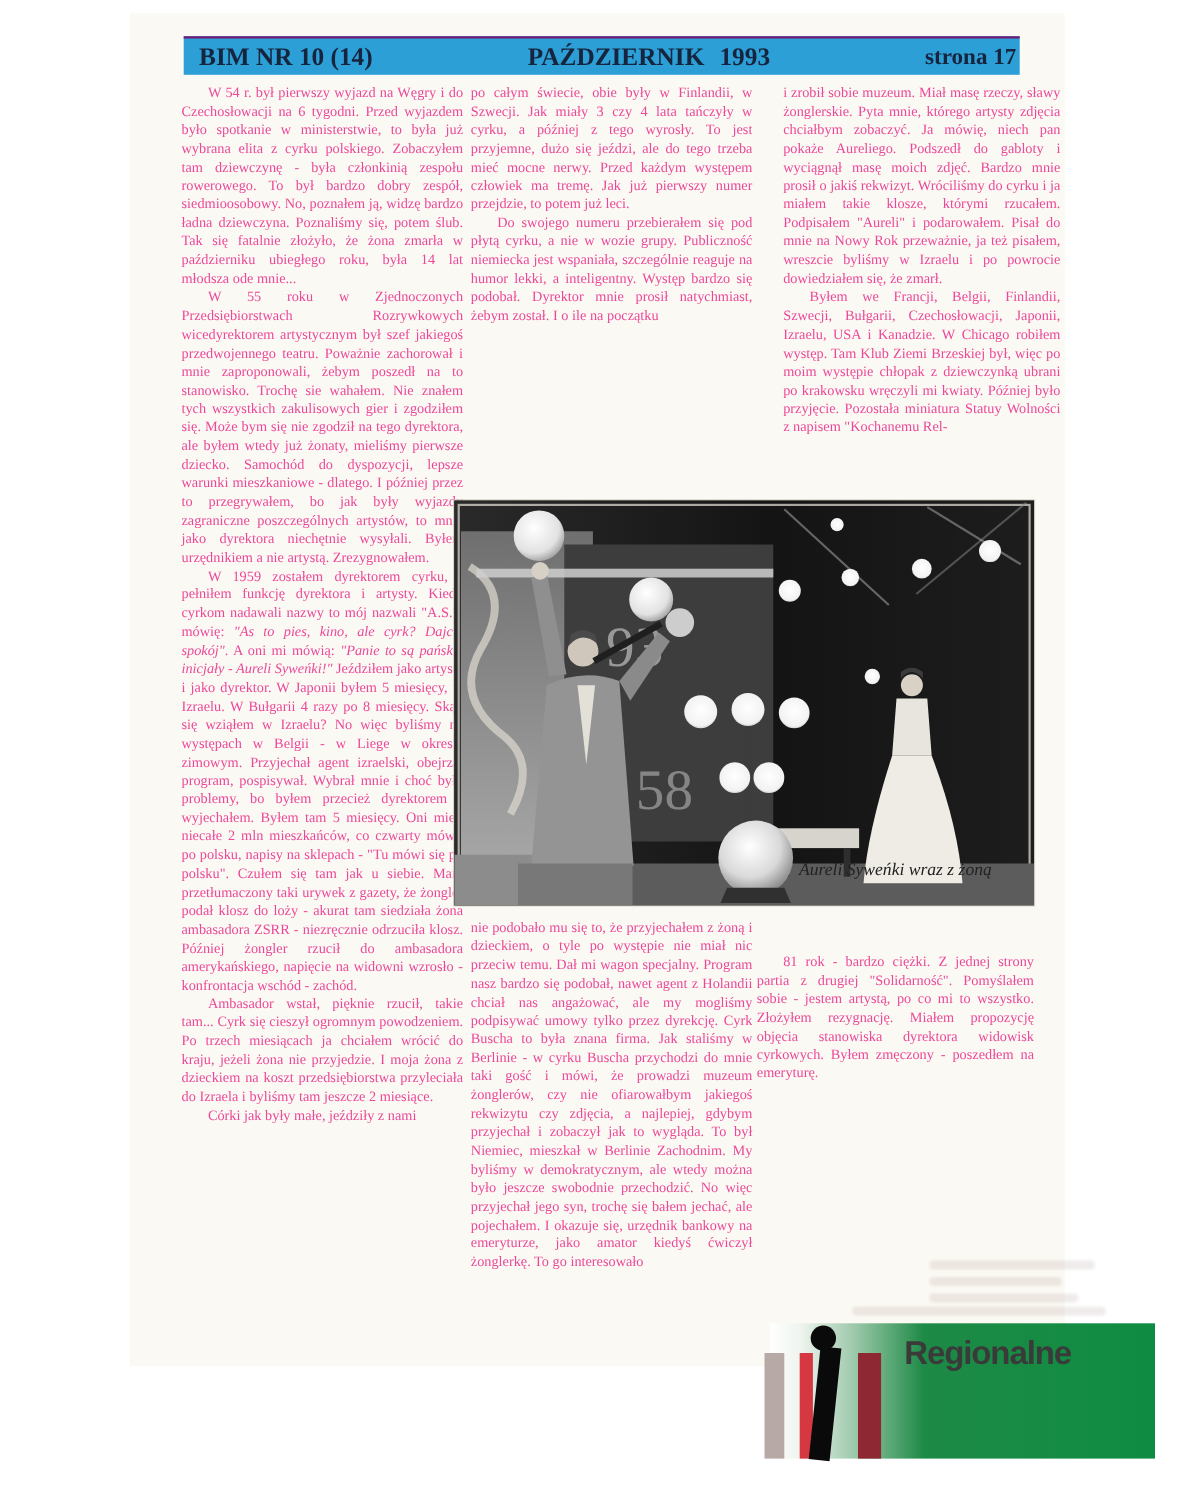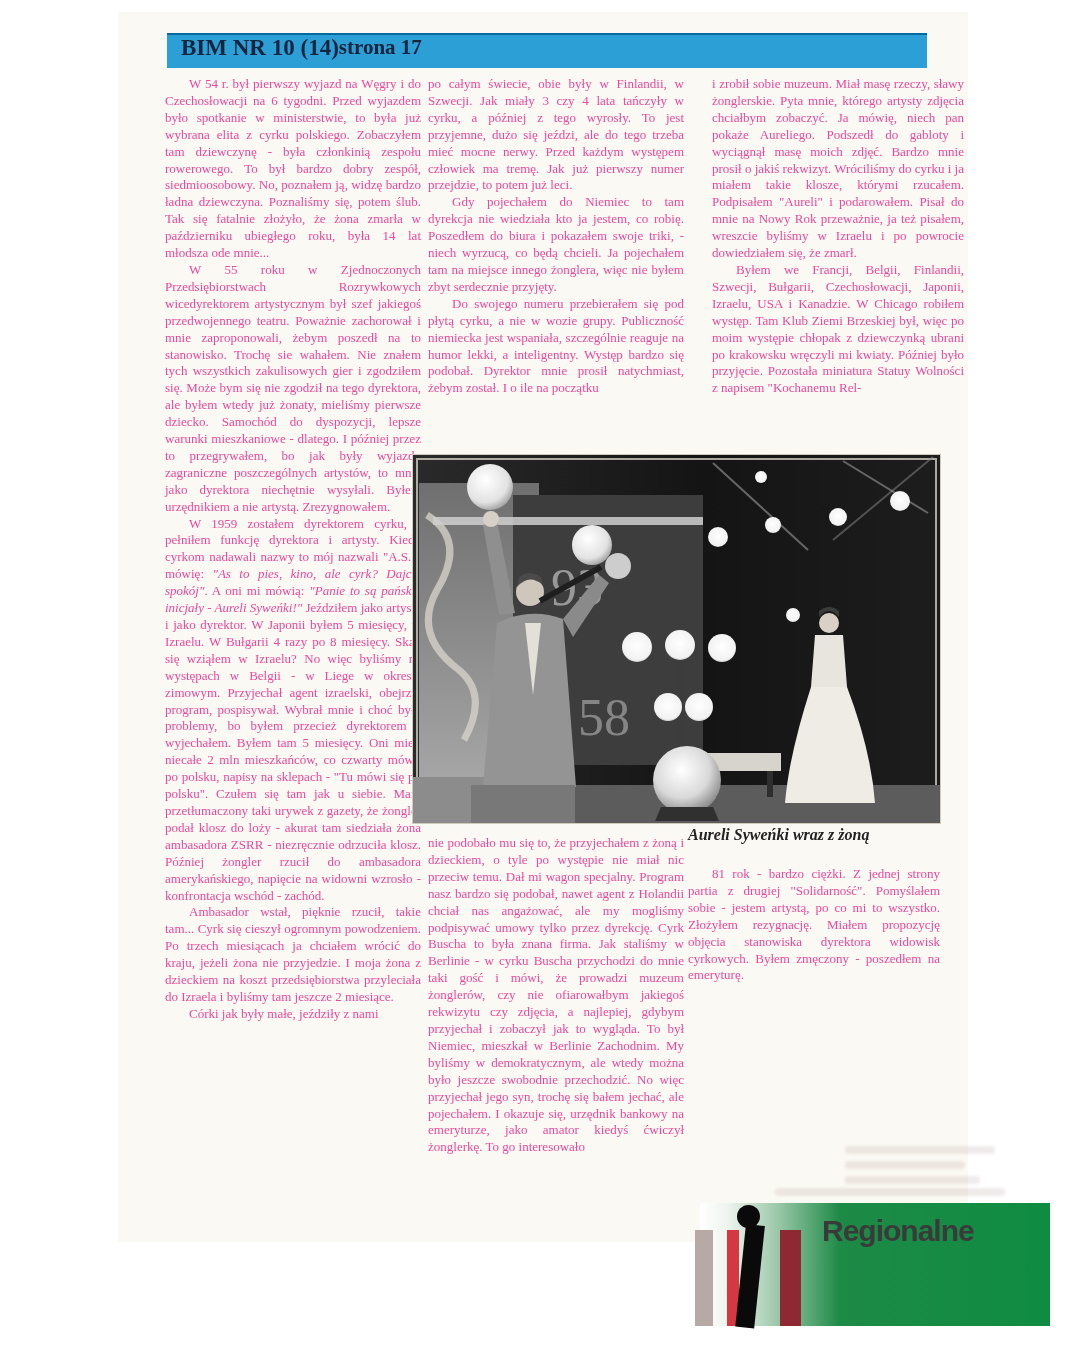--- a/index.html
+++ b/index.html
@@ -5,22 +5,22 @@
   html,body{margin:0;padding:0;}
   body{
     width:1080px;height:1350px;position:relative;background:#ffffff;
     font-family:"Liberation Serif","DejaVu Serif",serif;
     overflow:hidden;
   }
   .scan-tint{position:absolute;left:118px;top:12px;width:850px;height:1230px;background:#fbf9f3;}
   
   .header-bar{
     position:absolute;left:167px;top:33px;width:760px;height:35px;
-    background:#2b9fd6;border-top:2px solid #0369a1;
-    display:flex;align-items:flex-start;box-sizing:border-box;
+    background:#2b9fd6;border-top:2px solid #701a75;
+    display:flex;align-items:center;box-sizing:border-box;
     color:#17243e;font-weight:bold;
   }
   .h-left{font-size:23px;margin-left:14px;flex:0 0 auto;}
   .h-center{font-size:23px;flex:1 1 auto;text-align:center;word-spacing:8px;}
   .h-right{font-size:21px;margin-right:3px;flex:0 0 auto;}
   
   .col{
     position:absolute;width:256px;
     font-size:13px;line-height:16.9px;text-align:justify;color:#ec4899;
   }
@@ -31,22 +31,22 @@
   .col2-bottom{left:428px;top:835px;height:370px;overflow:hidden;}
   .col3-top{left:688px;top:76px;width:252px;height:376px;overflow:hidden;margin-left:24px;}
   .col3-bottom{left:688px;top:866px;width:252px;height:345px;overflow:hidden;}
   
   .photo{
     position:absolute;left:413px;top:455px;width:527px;height:368px;
     background:#181818;box-shadow:0 0 0 1px #cfcabe;text-align:center;
   }
   .photo svg{display:block;}
   .caption{
-    position:absolute;left:688px;top:826px;width:252px;
-    font-style:italic;font-size:16px;color:#222;font-weight:bold;
+    position:absolute;left:688px;top:782px;width:252px;
+    font-style:italic;font-size:16px;text-align:center;color:#222;
   }
   
   .logo-green{
     position:absolute;left:700px;top:1203px;width:350px;height:123px;
     background:linear-gradient(90deg,#ffffff 0%,#eef4ee 8%,#9cc8aa 22%,#1d8a46 40%,#0f8c42 100%);
   }
   .logo-bar{position:absolute;top:1230px;height:96px;}
   .bar-gray{left:695px;width:18px;background:#b7aaa6;}
   .bar-red{left:727px;width:12px;background:#d53840;}
   .bar-maroon{left:780px;width:21px;background:#8e2832;}
@@ -66,34 +66,34 @@
   .ghost{position:absolute;filter:blur(1.5px);}
   .ghost i{display:block;background:rgba(150,112,110,0.14);height:8px;margin-bottom:7px;border-radius:3px;}
 </style>
 </head>
 <body>
 
 <div class="scan-tint"></div>
 
 <div class="header-bar">
   <span class="h-left">BIM NR 10 (14)</span>
+  <span class="h-center">PAŹDZIERNIK  1993</span>
   <span class="h-right">strona 17</span>
 </div>
 
 <div class="col col1">
   <p>W 54 r. był pierwszy wyjazd na Węgry i do Czechosłowacji na 6 tygodni. Przed wyjazdem było spotkanie w ministerstwie, to była już wybrana elita z cyrku polskiego. Zobaczyłem tam dziewczynę - była członkinią zespołu rowerowego. To był bardzo dobry zespół, siedmioosobowy. No, poznałem ją, widzę bardzo ładna dziewczyna. Poznaliśmy się, potem ślub. Tak się fatalnie złożyło, że żona zmarła w październiku ubiegłego roku, była 14 lat młodsza ode mnie...</p>
   <p>W 55 roku w Zjednoczonych Przedsiębiorstwach Rozrywkowych wicedyrektorem artystycznym był szef jakiegoś przedwojennego teatru. Poważnie zachorował i mnie zaproponowali, żebym poszedł na to stanowisko. Trochę sie wahałem. Nie znałem tych wszystkich zakulisowych gier i zgodziłem się. Może bym się nie zgodził na tego dyrektora, ale byłem wtedy już żonaty, mieliśmy pierwsze dziecko. Samochód do dyspozycji, lepsze warunki mieszkaniowe - dlatego. I później przez to przegrywałem, bo jak były wyjazdy zagraniczne poszczególnych artystów, to mnie jako dyrektora niechętnie wysyłali. Byłem urzędnikiem a nie artystą. Zrezygnowałem.</p>
   <p><span>W 1959 zostałem dyrektorem cyrku, i pełniłem funkcję dyrektora i artysty. Kiedy cyrkom nadawali nazwy to mój nazwali "A.S."- mówię: </span><i>"As to pies, kino, ale cyrk? Dajcie spokój"</i><span>. A oni mi mówią: </span><i>"Panie to są pańskie inicjały - Aureli Syweńki!"</i><span> Jeździłem jako artysta i jako dyrektor. W Japonii byłem 5 miesięcy, w Izraelu. W Bułgarii 4 razy po 8 miesięcy. Skąd się wziąłem w Izraelu? No więc byliśmy na występach w Belgii - w Liege w okresie zimowym. Przyjechał agent izraelski, obejrzał program, pospisywał. Wybrał mnie i choć były problemy, bo byłem przecież dyrektorem - wyjechałem. Byłem tam 5 miesięcy. Oni mieli niecałe 2 mln mieszkańców, co czwarty mówił po polsku, napisy na sklepach - "Tu mówi się po polsku". Czułem się tam jak u siebie. Mam przetłumaczony taki urywek z gazety, że żongler podał klosz do loży - akurat tam siedziała żona ambasadora ZSRR - niezręcznie odrzuciła klosz. Później żongler rzucił do ambasadora amerykańskiego, napięcie na widowni wzrosło - konfrontacja wschód - zachód.</span></p>
   <p>Ambasador wstał, pięknie rzucił, takie tam... Cyrk się cieszył ogromnym powodzeniem. Po trzech miesiącach ja chciałem wrócić do kraju, jeżeli żona nie przyjedzie. I moja żona z dzieckiem na koszt przedsiębiorstwa przyleciała do Izraela i byliśmy tam jeszcze 2 miesiące.</p>
   <p>Córki jak były małe, jeździły z nami</p>
 </div>
 
 <div class="col col2-top">
   <p class="noindent">po całym świecie, obie były w Finlandii, w Szwecji. Jak miały 3 czy 4 lata tańczyły w cyrku, a później z tego wyrosły. To jest przyjemne, dużo się jeździ, ale do tego trzeba mieć mocne nerwy. Przed każdym występem człowiek ma tremę. Jak już pierwszy numer przejdzie, to potem już leci.</p>
-  <p>Gdy pojechałem do Niemiec to tam dyrekcja nie wiedziała kto ja jestem, co robię. Poszedłem do biura i pokazałem swoje triki, - niech wyrzucą, co będą chcieli. Ja pojechałem tam na miejsce innego żonglera, więc nie byłem zbyt serdecznie przyjęty.</p>
   <p>Do swojego numeru przebierałem się pod płytą cyrku, a nie w wozie grupy. Publiczność niemiecka jest wspaniała, szczególnie reaguje na humor lekki, a inteligentny. Występ bardzo się podobał. Dyrektor mnie prosił natychmiast, żebym został. I o ile na początku</p>
 </div>
 
 <div class="col col2-bottom">
   <p class="noindent">nie podobało mu się to, że przyjechałem z żoną i dzieckiem, o tyle po występie nie miał nic przeciw temu. Dał mi wagon specjalny. Program nasz bardzo się podobał, nawet agent z Holandii chciał nas angażować, ale my mogliśmy podpisywać umowy tylko przez dyrekcję. Cyrk Buscha to była znana firma. Jak staliśmy w Berlinie - w cyrku Buscha przychodzi do mnie taki gość i mówi, że prowadzi muzeum żonglerów, czy nie ofiarowałbym jakiegoś rekwizytu czy zdjęcia, a najlepiej, gdybym przyjechał i zobaczył jak to wygląda. To był Niemiec, mieszkał w Berlinie Zachodnim. My byliśmy w demokratycznym, ale wtedy można było jeszcze swobodnie przechodzić. No więc przyjechał jego syn, trochę się bałem jechać, ale pojechałem. I okazuje się, urzędnik bankowy na emeryturze, jako amator kiedyś ćwiczył żonglerkę. To go interesowało</p>
 </div>
 
 <div class="col col3-top">
   <p class="noindent">i zrobił sobie muzeum. Miał masę rzeczy, sławy żonglerskie. Pyta mnie, którego artysty zdjęcia chciałbym zobaczyć. Ja mówię, niech pan pokaże Aureliego. Podszedł do gabloty i wyciągnął masę moich zdjęć. Bardzo mnie prosił o jakiś rekwizyt. Wróciliśmy do cyrku i ja miałem takie klosze, którymi rzucałem. Podpisałem "Aureli" i podarowałem. Pisał do mnie na Nowy Rok przeważnie, ja też pisałem, wreszcie byliśmy w Izraelu i po powrocie dowiedziałem się, że zmarł.</p>
   <p>Byłem we Francji, Belgii, Finlandii, Szwecji, Bułgarii, Czechosłowacji, Japonii, Izraelu, USA i Kanadzie. W Chicago robiłem występ. Tam Klub Ziemi Brzeskiej był, więc po moim występie chłopak z dziewczynką ubrani po krakowsku wręczyli mi kwiaty. Później było przyjęcie. Pozostała miniatura Statuy Wolności z napisem "Kochanemu Rel-</p>

